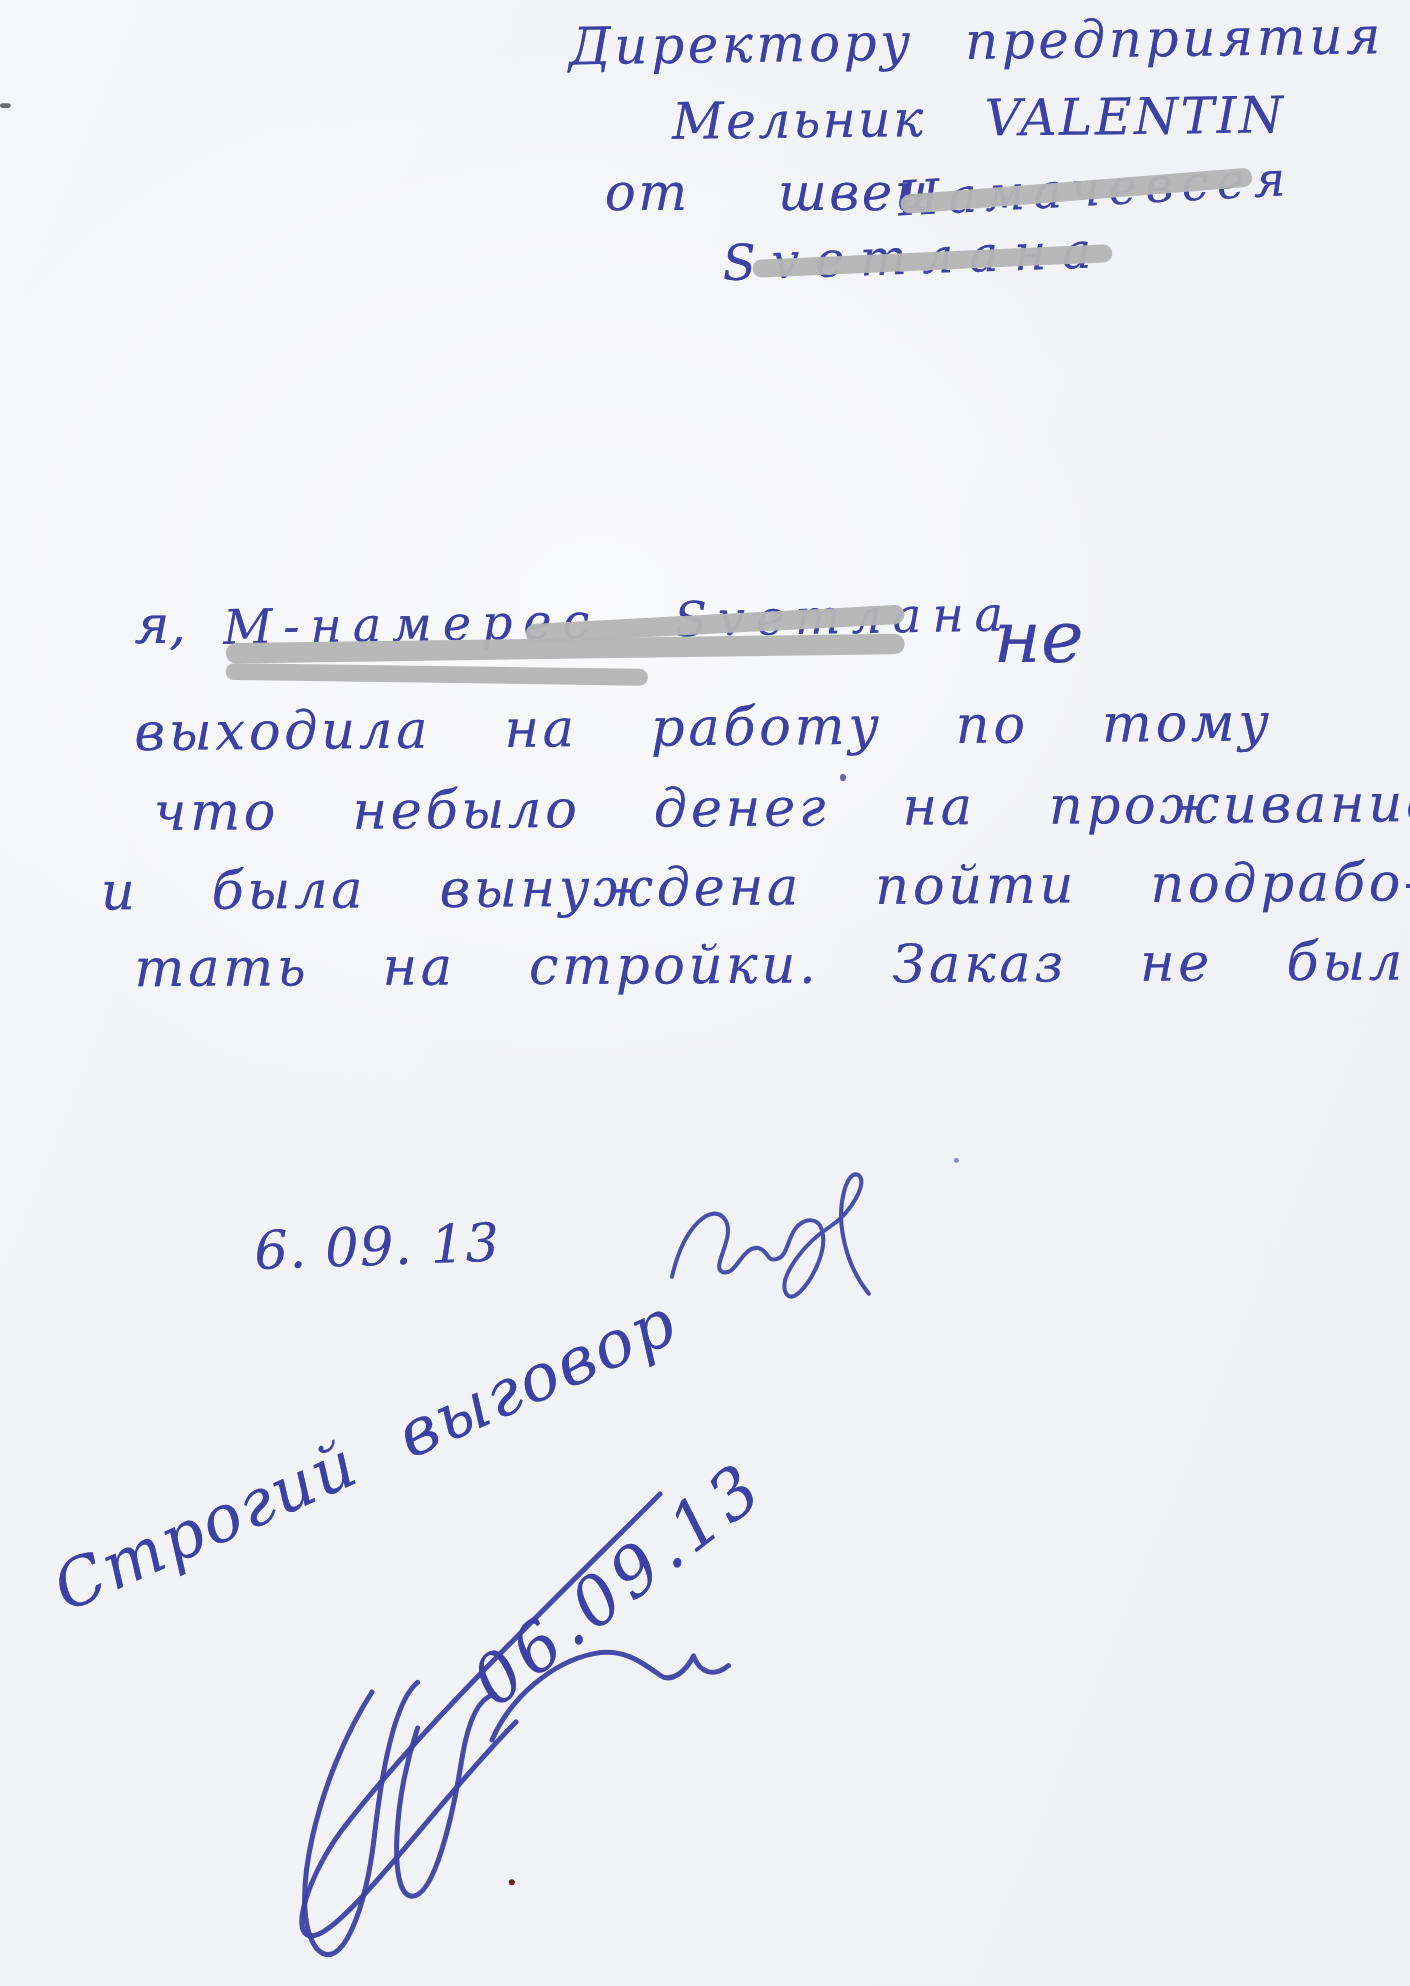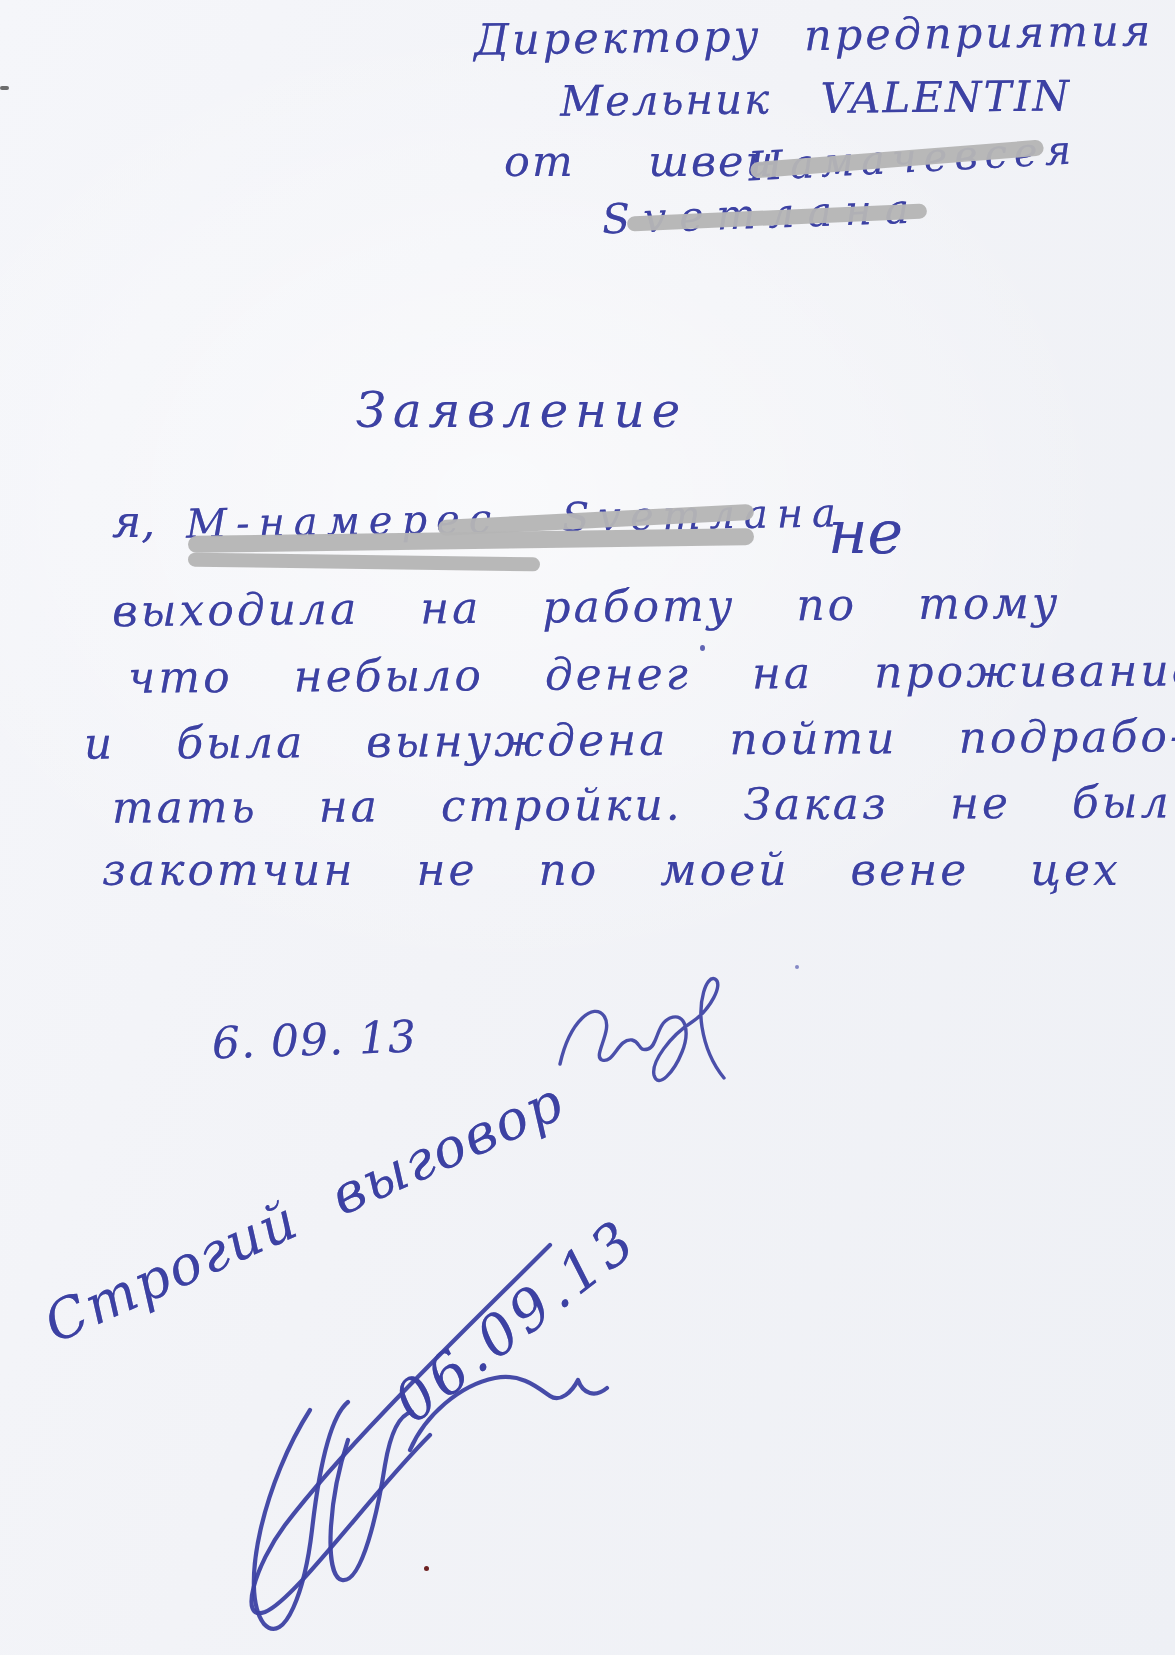--- a/index.html
+++ b/index.html
@@ -41,35 +41,33 @@
 
   <div class="hw" style="left:474px;top:14px;font-size:43px;letter-spacing:3px;word-spacing:26px;transform:rotate(-.8deg);">Директору предприятия</div>
   <div class="hw" style="left:560px;top:78px;font-size:42px;letter-spacing:2px;word-spacing:34px;transform:rotate(-.6deg);">Мельник VALENTIN</div>
   <div class="hw" style="left:504px;top:140px;font-size:43px;letter-spacing:2px;word-spacing:58px;">от швеи</div>
   <div class="hw" style="left:748px;top:138px;font-size:40px;letter-spacing:7px;transform:rotate(-3deg);">Намачевсея</div>
   <div class="hw" style="left:602px;top:194px;font-size:41px;letter-spacing:13px;transform:rotate(-2deg);">Svетлана</div>
 
   <div class="redact" style="left:750px;top:151px;width:294px;height:16px;transform:rotate(-4.5deg);"></div>
   <div class="redact" style="left:627px;top:210px;width:300px;height:15px;transform:rotate(-2.5deg);"></div>
 
-  <div class="hw" style="left:356px;top:386px;font-size:48px;letter-spacing:7px;">Заявление</div>
 
   <div class="hw" style="left:112px;top:500px;font-size:44px;">я,</div>
   <div class="hw" style="left:186px;top:498px;font-size:40px;letter-spacing:9px;word-spacing:40px;transform:rotate(-1deg);">М-намерес Svетлана</div>
   <div class="hw" style="left:828px;top:502px;font-size:60px;">не</div>
 
   <div class="redact" style="left:438px;top:512px;width:316px;height:16px;transform:rotate(-3deg);"></div>
   <div class="redact" style="left:188px;top:532px;width:566px;height:17px;transform:rotate(-.8deg);"></div>
   <div class="redact" style="left:188px;top:555px;width:352px;height:14px;transform:rotate(.8deg);"></div>
 
   <div class="hw" style="left:112px;top:585px;font-size:44px;letter-spacing:3px;word-spacing:44px;transform:rotate(-.5deg);">выходила на работу по тому</div>
   <div class="hw" style="left:128px;top:652px;font-size:44px;letter-spacing:3px;word-spacing:44px;transform:rotate(-.4deg);">что небыло денег на проживание</div>
   <div class="hw" style="left:84px;top:718px;font-size:44px;letter-spacing:3px;word-spacing:44px;transform:rotate(-.4deg);">и была вынуждена пойти подрабо-</div>
   <div class="hw" style="left:112px;top:783px;font-size:44px;letter-spacing:3px;word-spacing:44px;transform:rotate(-.3deg);">тать на стройки. Заказ не был</div>
-  <div class="hw" style="left:102px;top:848px;font-size:44px;letter-spacing:3px;word-spacing:44px;">закотчин не по моей вене цех</div>
 
   <div class="hw" style="left:212px;top:1018px;font-size:44px;letter-spacing:1px;transform:rotate(-2deg);">6. 09. 13</div>
 
   <div class="sig" style="left:548px;top:972px;">
     <svg width="210" height="125" viewBox="0 0 210 125">
       <path stroke-width="3.4" opacity=".92" d="M 12 92 C 22 48 46 30 56 44 C 66 58 44 84 54 88 C 66 92 70 66 84 68 C 93 70 90 80 100 77 C 110 74 108 52 122 46 C 138 40 142 60 134 80 C 126 100 110 118 106 103 C 103 90 122 64 144 50 C 162 38 176 12 167 7 C 158 3 150 30 154 55 C 158 80 167 95 176 106"></path>
     </svg>
   </div>
 
   <div class="hw" style="left:48px;top:1300px;font-size:54px;letter-spacing:2px;word-spacing:24px;transform:rotate(-24deg);transform-origin:0 50%;">Строгий выговор</div>

